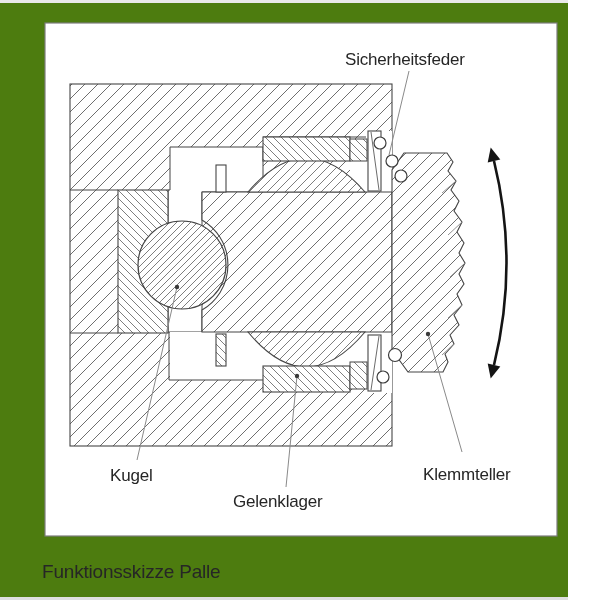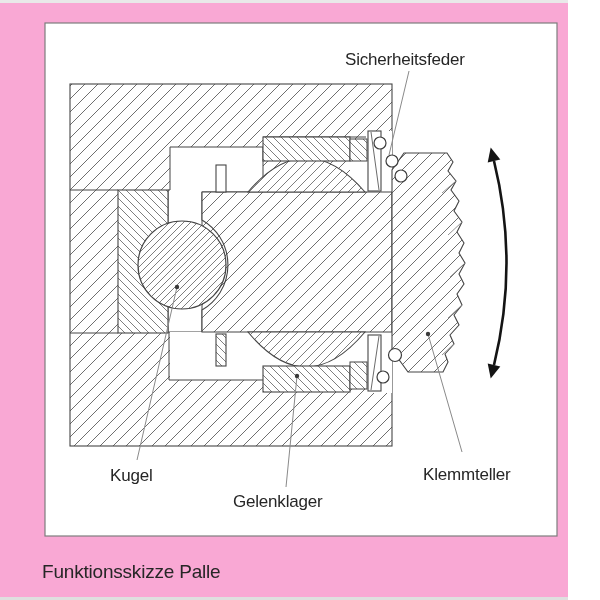--- a/index.html
+++ b/index.html
@@ -1,16 +1,16 @@
 <!DOCTYPE html>
 <html><head>
 <meta charset="utf-8">
 <style>
   html,body{margin:0;padding:0;background:#ffffff;}
-  .stage{position:relative;width:568px;height:600px;background:#f9a8d4;overflow:hidden;
+  .stage{position:relative;width:568px;height:600px;background:#4d7c0f;overflow:hidden;
          font-family:"Liberation Sans","DejaVu Sans",sans-serif;}
   svg{position:absolute;left:0;top:0;}
   text{font-family:"Liberation Sans","DejaVu Sans",sans-serif;letter-spacing:-0.2px;}
   .lbl{font-size:17px;}
   .cap{font-size:19px;}
 </style>
 </head>
 <body>
 
 <div class="stage">

